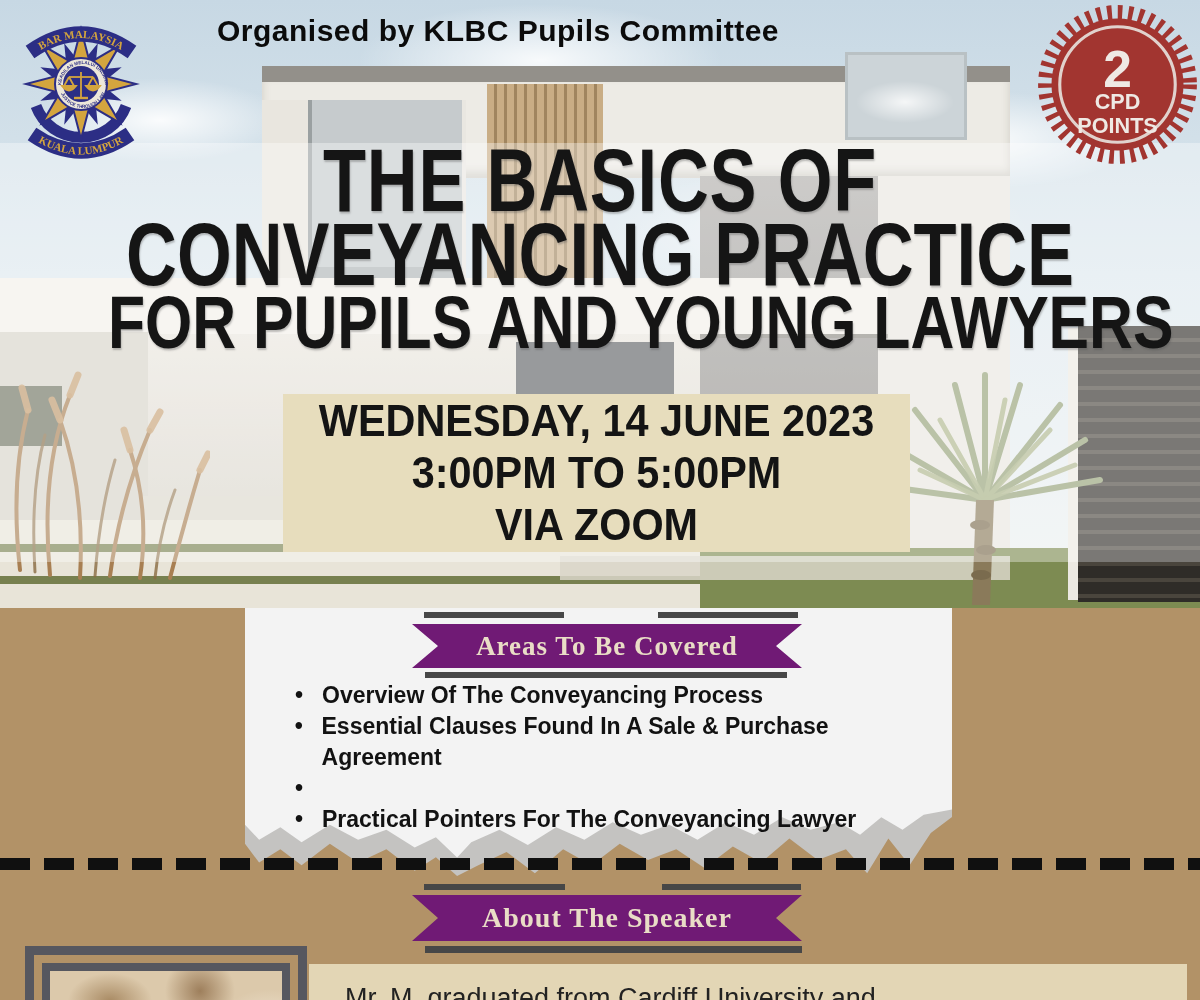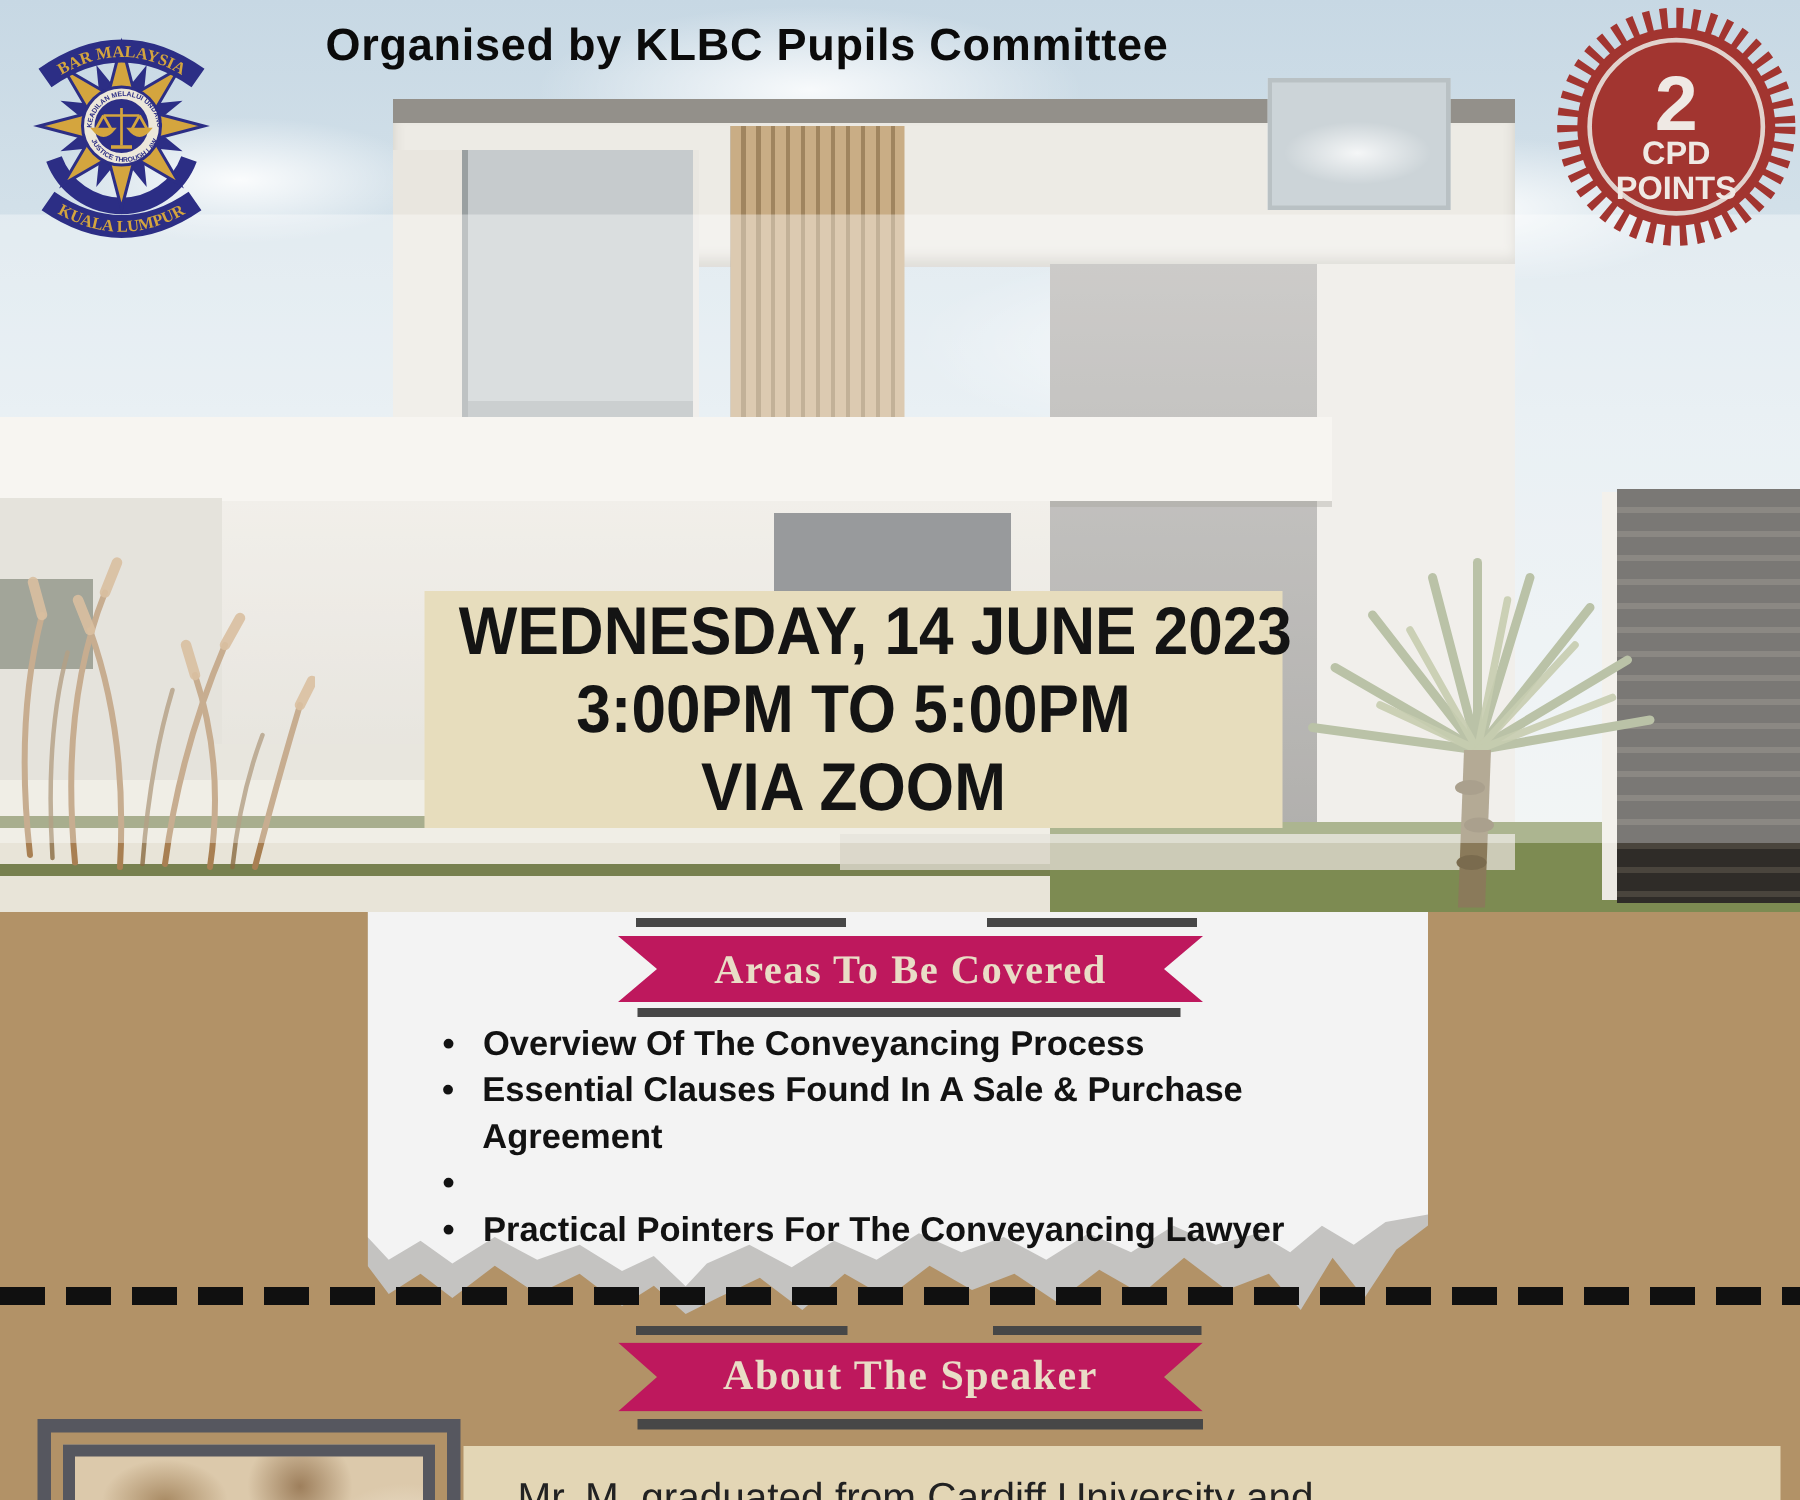--- a/index.html
+++ b/index.html
@@ -52,31 +52,31 @@
   .badge{left:1035px;top:2px;}
 
   
   .title-block{left:0;top:142px;width:1200px;text-align:center;color:#151515;font-weight:700;
     text-shadow:1px 2px 2px rgba(80,80,80,.35);}
   .title-l1{font-size:88px;line-height:76px;transform:scaleX(.80) scaleY(1.02);letter-spacing:1px;white-space:nowrap;}
   .title-l2{font-size:88px;line-height:72px;transform:scaleX(.80) scaleY(1.02);letter-spacing:0;white-space:nowrap;}
   .title-l3{font-size:74px;line-height:66px;transform:scaleX(.82);letter-spacing:0;white-space:nowrap;}
 
   
-  .datebox{left:283px;top:394px;width:572px;height:158px;background:#e7ddbd;color:#141414;
+  .datebox{left:283px;top:394px;width:627px;height:158px;background:#e7ddbd;color:#141414;
     display:flex;flex-direction:column;justify-content:center;text-align:center;font-weight:700;}
   .datebox div{font-size:45px;line-height:52px;transform:scaleX(.92);white-space:nowrap;}
 
   
   .paper-shadow{left:245px;top:608px;width:707px;height:268px;background:#c4c3c1;
     clip-path:polygon(0 0,100% 0,100% 78%,97% 84%,94% 96%,91% 86%,88% 99%,85% 90%,81% 94%,77% 86%,73% 95%,69% 89%,65% 97%,61% 90%,57% 94%,53% 88%,49% 96%,45% 90%,41% 99%,37% 91%,33% 96%,30% 100%,27% 93%,24% 98%,20% 90%,16% 95%,12% 88%,8% 96%,5% 90%,2% 95%,0 88%);}
   .paper{left:245px;top:608px;width:707px;height:252px;background:#f3f3f3;
     clip-path:polygon(0 0,100% 0,100% 80%,96% 82%,93% 88%,90% 83%,87% 90%,84% 85%,80% 88%,76% 83%,72% 90%,68% 85%,64% 92%,60% 86%,56% 90%,52% 85%,48% 92%,44% 87%,40% 94%,36% 88%,32% 93%,30% 99%,27% 91%,24% 95%,20% 88%,16% 92%,12% 86%,8% 93%,5% 87%,2% 92%,0 86%);}
 
-  .ribbon{background:#be185d;color:#e9ddc6;display:flex;align-items:center;justify-content:center;
+  .ribbon{background:#701a75;color:#e9ddc6;display:flex;align-items:center;justify-content:center;
     font-family:"Liberation Serif",serif;font-weight:700;letter-spacing:1px;
     clip-path:polygon(0 0,100% 0,calc(100% - 26px) 50%,100% 100%,0 100%,26px 50%);}
   .rline{background:#474747;height:6px;}
 
   .bullets{left:292px;top:680px;width:640px;color:#121212;font-weight:700;font-size:23px;}
   .bullet-row{display:flex;gap:16px;line-height:31px;}
   .bullet-dot{width:14px;text-align:center;}
 
   .dashed{left:0;top:858px;width:1200px;height:12px;
     background:repeating-linear-gradient(90deg,#101010 0 30px,transparent 30px 44px);}
@@ -216,20 +216,25 @@
 
   <svg class="abs badge" width="165" height="165" viewBox="0 0 160 160">
     <circle cx="80" cy="80" r="70" fill="none" stroke="#a23530" stroke-width="14" stroke-dasharray="4.5 5.8"></circle>
     <circle cx="80" cy="80" r="64" fill="#a23530"></circle>
     <circle cx="80" cy="80" r="56" fill="none" stroke="#e8e3df" stroke-width="3" opacity=".9"></circle>
     <text x="80" y="82" text-anchor="middle" font-size="50" font-weight="bold" fill="#efe9e4" font-family="Liberation Sans,sans-serif">2</text>
     <text x="80" y="104" text-anchor="middle" font-size="21" font-weight="bold" fill="#efe9e4" font-family="Liberation Sans,sans-serif">CPD</text>
     <text x="80" y="127" text-anchor="middle" font-size="21" font-weight="bold" fill="#efe9e4" font-family="Liberation Sans,sans-serif">POINTS</text>
   </svg>
 
+  <div class="abs title-block">
+    <div class="title-l1">THE BASICS OF</div>
+    <div class="title-l2">CONVEYANCING PRACTICE</div>
+    <div class="title-l3">FOR PUPILS AND YOUNG LAWYERS</div>
+  </div>
 
   <div class="abs datebox">
     <div>WEDNESDAY, 14 JUNE 2023</div>
     <div>3:00PM TO 5:00PM</div>
     <div>VIA ZOOM</div>
   </div>
 
   <div class="abs paper-shadow"></div>
   <div class="abs paper"></div>
 

